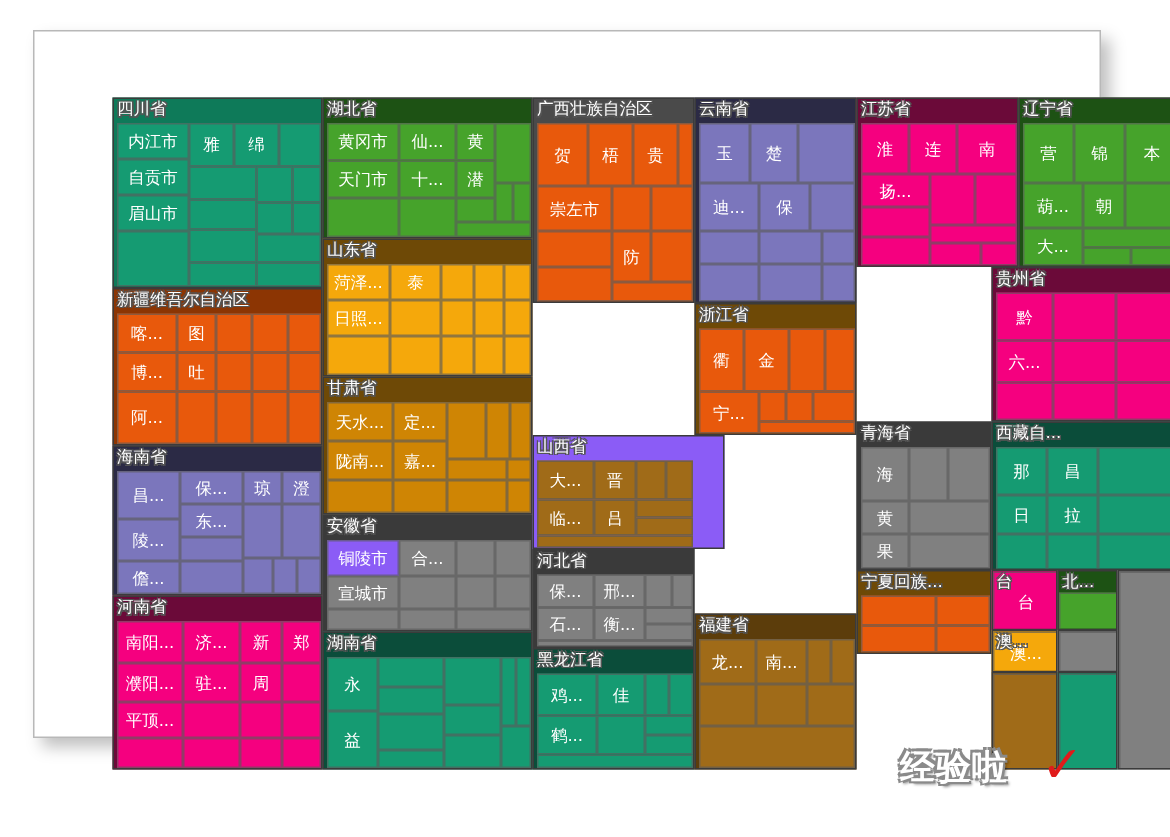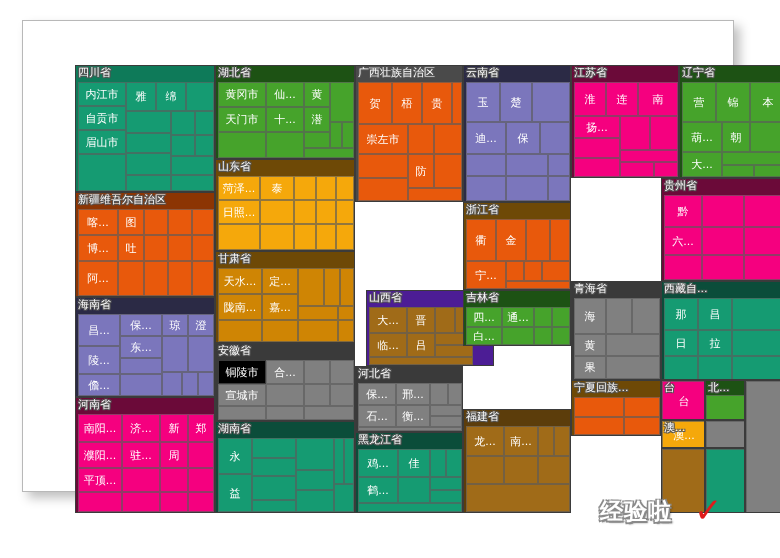--- a/index.html
+++ b/index.html
@@ -323,21 +323,21 @@
           </div>
           <div class="leaf" style="left: 2px; top: 68px; width: 44px; height: 22px; background: rgb(207, 133, 4);"></div>
           <div class="leaf" style="left: 46px; top: 68px; width: 36px; height: 22px; background: rgb(207, 133, 4);"></div>
           <div class="leaf" style="left: 82px; top: 54px; width: 40px; height: 14px; background: rgb(207, 133, 4);"></div>
           <div class="leaf" style="left: 122px; top: 54px; width: 16px; height: 14px; background: rgb(207, 133, 4);"></div>
           <div class="leaf" style="left: 82px; top: 68px; width: 40px; height: 22px; background: rgb(207, 133, 4);"></div>
           <div class="leaf" style="left: 122px; top: 68px; width: 16px; height: 22px; background: rgb(207, 133, 4);"></div>
         </div>
         <div class="group" style="left: 140px; top: 278px; width: 140px; height: 78px; background: rgb(58, 58, 58); border: 1px solid rgb(59, 59, 59);">
           <div class="group-title">安徽省</div>
-          <div class="leaf" style="left: 2px; top: 16px; width: 48px; height: 24px; background: #000000;">
+          <div class="leaf" style="left: 2px; top: 16px; width: 48px; height: 24px; background: #8b5cf6;">
             <span>铜陵市</span>
           </div>
           <div class="leaf" style="left: 50px; top: 16px; width: 38px; height: 24px; background: rgb(128, 128, 128);">
             <span>合...</span>
           </div>
           <div class="leaf" style="left: 88px; top: 16px; width: 26px; height: 24px; background: rgb(128, 128, 128);"></div>
           <div class="leaf" style="left: 114px; top: 16px; width: 24px; height: 24px; background: rgb(128, 128, 128);"></div>
           <div class="leaf" style="left: 2px; top: 40px; width: 48px; height: 22px; background: rgb(128, 128, 128);">
             <span>宣城市</span>
           </div>
@@ -385,21 +385,21 @@
           <div class="leaf" style="left: 36px; top: 36px; width: 44px; height: 18px; background: rgb(21, 155, 114);"></div>
           <div class="leaf" style="left: 2px; top: 52px; width: 34px; height: 38px; background: rgb(21, 155, 114);">
             <span>益</span>
           </div>
           <div class="leaf" style="left: 80px; top: 48px; width: 38px; height: 20px; background: rgb(21, 155, 114);"></div>
           <div class="leaf" style="left: 36px; top: 54px; width: 44px; height: 24px; background: rgb(21, 155, 114);"></div>
           <div class="leaf" style="left: 80px; top: 68px; width: 38px; height: 22px; background: rgb(21, 155, 114);"></div>
           <div class="leaf" style="left: 118px; top: 62px; width: 20px; height: 28px; background: rgb(21, 155, 114);"></div>
           <div class="leaf" style="left: 36px; top: 78px; width: 44px; height: 12px; background: rgb(21, 155, 114);"></div>
         </div>
-        <div class="group" style="left: 280px; top: 225px; width: 128px; height: 76px; background: #4c1d95; border: 1px solid rgb(59, 59, 59); margin-left: 11px;">
+        <div class="group" style="left: 280px; top: 225px; width: 128px; height: 76px; background: #8b5cf6; border: 1px solid rgb(59, 59, 59);">
           <div class="group-title">山西省</div>
           <div class="leaf" style="left: 2px; top: 16px; width: 38px; height: 26px; background: rgb(160, 107, 24);">
             <span>大...</span>
           </div>
           <div class="leaf" style="left: 40px; top: 16px; width: 28px; height: 26px; background: rgb(160, 107, 24);">
             <span>晋</span>
           </div>
           <div class="leaf" style="left: 68px; top: 16px; width: 20px; height: 26px; background: rgb(160, 107, 24);"></div>
           <div class="leaf" style="left: 88px; top: 16px; width: 18px; height: 26px; background: rgb(160, 107, 24);"></div>
           <div class="leaf" style="left: 2px; top: 42px; width: 38px; height: 24px; background: rgb(160, 107, 24);">
@@ -483,37 +483,20 @@
           </div>
           <div class="leaf" style="left: 62px; top: 16px; width: 24px; height: 42px; background: rgb(232, 89, 12);"></div>
           <div class="leaf" style="left: 86px; top: 16px; width: 20px; height: 42px; background: rgb(232, 89, 12);"></div>
           <div class="leaf" style="left: 2px; top: 58px; width: 40px; height: 28px; background: rgb(232, 89, 12);">
             <span>宁...</span>
           </div>
           <div class="leaf" style="left: 42px; top: 58px; width: 18px; height: 20px; background: rgb(232, 89, 12);"></div>
           <div class="leaf" style="left: 60px; top: 58px; width: 18px; height: 20px; background: rgb(232, 89, 12);"></div>
           <div class="leaf" style="left: 78px; top: 58px; width: 28px; height: 20px; background: rgb(232, 89, 12);"></div>
           <div class="leaf" style="left: 42px; top: 78px; width: 64px; height: 8px; background: rgb(232, 89, 12);"></div>
-        </div>
-        <div class="group" style="left: 388px; top: 225px; width: 108px; height: 56px; background: rgb(29, 82, 20); border: 1px solid rgb(59, 59, 59);">
-          <div class="group-title">吉林省</div>
-          <div class="leaf" style="left: 2px; top: 16px; width: 36px; height: 20px; background: rgb(70, 163, 43);">
-            <span>四...</span>
-          </div>
-          <div class="leaf" style="left: 38px; top: 16px; width: 32px; height: 20px; background: rgb(70, 163, 43);">
-            <span>通...</span>
-          </div>
-          <div class="leaf" style="left: 70px; top: 16px; width: 18px; height: 20px; background: rgb(70, 163, 43);"></div>
-          <div class="leaf" style="left: 88px; top: 16px; width: 18px; height: 20px; background: rgb(70, 163, 43);"></div>
-          <div class="leaf" style="left: 2px; top: 36px; width: 36px; height: 18px; background: rgb(70, 163, 43);">
-            <span>白...</span>
-          </div>
-          <div class="leaf" style="left: 38px; top: 36px; width: 32px; height: 18px; background: rgb(70, 163, 43);"></div>
-          <div class="leaf" style="left: 70px; top: 36px; width: 18px; height: 18px; background: rgb(70, 163, 43);"></div>
-          <div class="leaf" style="left: 88px; top: 36px; width: 18px; height: 18px; background: rgb(70, 163, 43);"></div>
         </div>
         <div class="group" style="left: 388px; top: 344px; width: 108px; height: 104px; background: rgb(92, 61, 11); border: 1px solid rgb(59, 59, 59);">
           <div class="group-title">福建省</div>
           <div class="leaf" style="left: 2px; top: 16px; width: 38px; height: 30px; background: rgb(160, 107, 24);">
             <span>龙...</span>
           </div>
           <div class="leaf" style="left: 40px; top: 16px; width: 34px; height: 30px; background: rgb(160, 107, 24);">
             <span>南...</span>
           </div>
           <div class="leaf" style="left: 74px; top: 16px; width: 16px; height: 30px; background: rgb(160, 107, 24);"></div>

